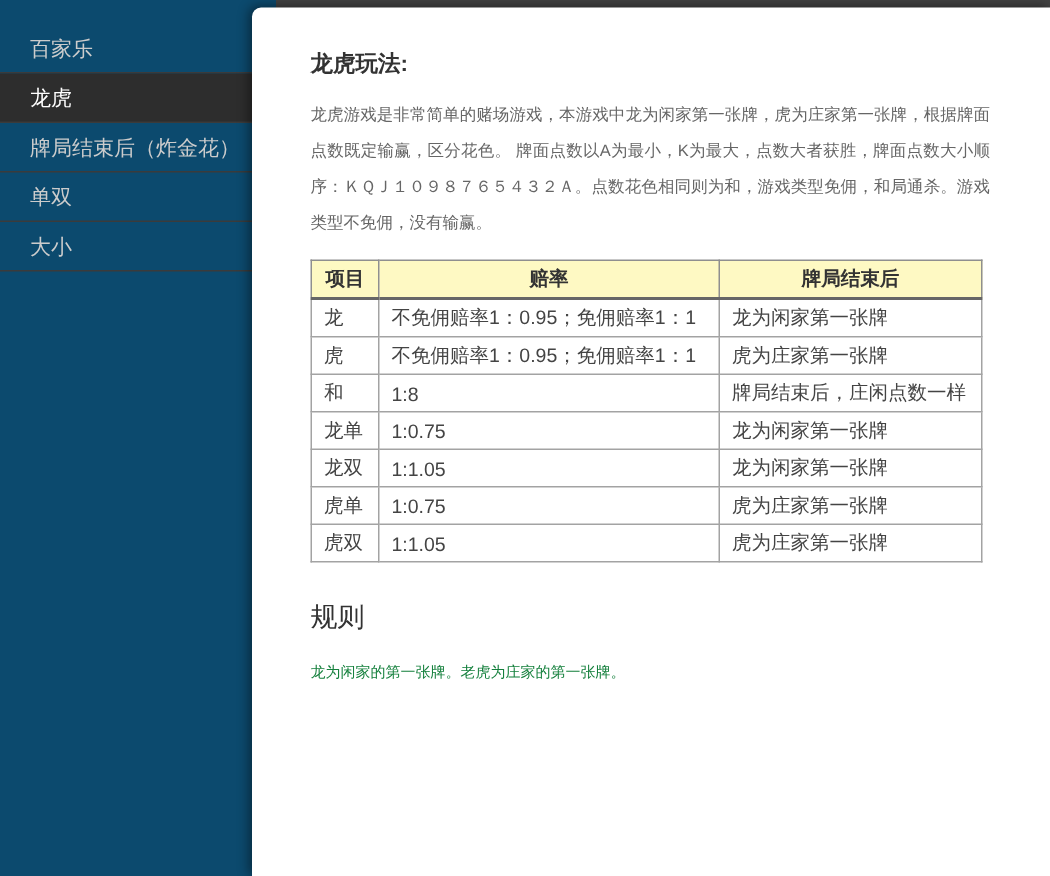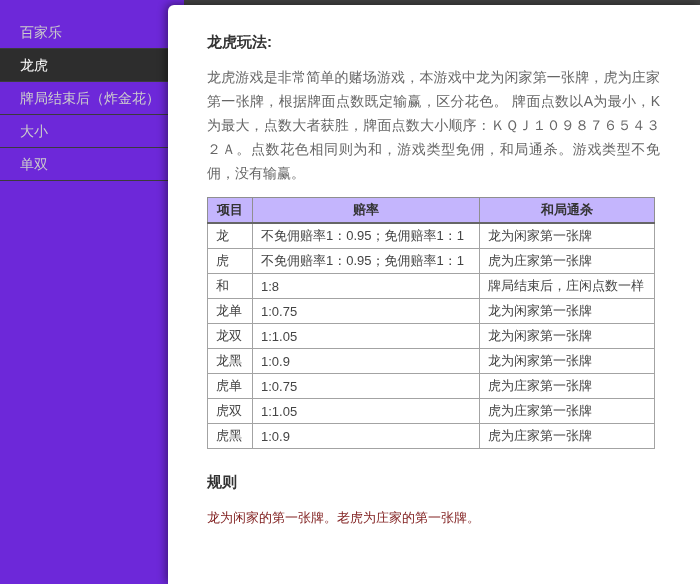--- a/index.html
+++ b/index.html
@@ -9,21 +9,21 @@
     overflow: hidden;
     position: relative;
     background: #424242;
     font-family: "Liberation Sans", "DejaVu Sans", sans-serif;
   }
 
   
   .sidebar {
     position: absolute; left: 0; top: 0;
     width: 184px; height: 584px;
-    background: #6d28d9;
+    background: #0c4a6e;
   }
   .nav { padding-top: 16px; }
   .nav-item {
     height: 33px; line-height: 32px;
     padding-left: 20px;
     font-size: 14px;
     color: #cccccc;
     border-bottom: 1px solid #3b3b3b;
     cursor: pointer;
     white-space: nowrap;
@@ -45,37 +45,37 @@
     padding: 28px 40px 0 39px;
     overflow: hidden;
   }
   .page-title {
     font-size: 15px;
     font-weight: bold;
     color: #333333;
     margin: 0 0 13px 0;
   }
   .intro {
-    font-size: 14px;
+    font-size: 11px;
     color: #666666;
     line-height: 24px;
     margin: 0 0 12px 0;
     text-align: justify;
   }
 
   
   table.odds-table {
     border-collapse: collapse;
     width: 447px;
     font-size: 13px;
     table-layout: fixed;
     border: 1px solid #7d7d7d;
   }
   .odds-table th {
-    background: #c4b5fd;
+    background: #fef9c3;
     border: 1px solid #8f8f8f;
     border-bottom: 2px solid #666666;
     font-weight: bold;
     color: #333333;
     padding: 3px 6px;
     height: 24px;
     text-align: center;
   }
   .odds-table td {
     border: 1px solid #a3a3a3;
@@ -85,60 +85,60 @@
     text-align: left;
     white-space: nowrap;
     overflow: hidden;
   }
   .col-item { width: 45px; }
   .col-odds { width: 227px; }
   .col-cond { width: 175px; }
 
   
   .rules-title {
-    font-size: 15px;
-    font-weight: bold;
+    font-size: 18px;
+    font-weight: normal;
     color: #333333;
     margin: 24px 0 14px 0;
   }
   .rule {
-    font-size: 13px;
-    color: #7f1d1d;
+    font-size: 10px;
+    color: #15803d;
     line-height: 24px;
     margin: 0 0 9px 0;
   }
 </style>
 </head>
 <body>
 
 <div class="sidebar">
   <div class="nav">
     <div class="nav-item">百家乐</div>
     <div class="nav-item selected">龙虎</div>
     <div class="nav-item">牌局结束后（炸金花）</div>
+    <div class="nav-item">单双</div>
     <div class="nav-item">大小</div>
-    <div class="nav-item">单双</div>
   </div>
 </div>
 
 <div class="card">
   <h2 class="page-title">龙虎玩法:</h2>
   <p class="intro">龙虎游戏是非常简单的赌场游戏，本游戏中龙为闲家第一张牌，虎为庄家第一张牌，根据牌面点数既定输赢，区分花色。 牌面点数以A为最小，K为最大，点数大者获胜，牌面点数大小顺序：ＫＱＪ１０９８７６５４３２Ａ。点数花色相同则为和，游戏类型免佣，和局通杀。游戏类型不免佣，没有输赢。</p>
 
   <table class="odds-table">
     <colgroup>
       <col class="col-item">
         <col class="col-odds">
         <col class="col-cond">
     </colgroup>
     <thead>
       <tr>
         <th>项目</th>
         <th>赔率</th>
-        <th>和局通杀</th>
+        <th>牌局结束后</th>
       </tr>
     </thead>
     <tbody>
       <tr>
         <td>龙</td>
         <td>不免佣赔率1：0.95；免佣赔率1：1</td>
         <td>龙为闲家第一张牌</td>
       </tr>
       <tr>
         <td>虎</td>
@@ -154,37 +154,27 @@
         <td>龙单</td>
         <td>1:0.75</td>
         <td>龙为闲家第一张牌</td>
       </tr>
       <tr>
         <td>龙双</td>
         <td>1:1.05</td>
         <td>龙为闲家第一张牌</td>
       </tr>
       <tr>
-        <td>龙黑</td>
-        <td>1:0.9</td>
-        <td>龙为闲家第一张牌</td>
-      </tr>
-      <tr>
         <td>虎单</td>
         <td>1:0.75</td>
         <td>虎为庄家第一张牌</td>
       </tr>
       <tr>
         <td>虎双</td>
         <td>1:1.05</td>
-        <td>虎为庄家第一张牌</td>
-      </tr>
-      <tr>
-        <td>虎黑</td>
-        <td>1:0.9</td>
         <td>虎为庄家第一张牌</td>
       </tr>
     </tbody>
   </table>
 
   <h2 class="rules-title">规则</h2>
   <p class="rule">龙为闲家的第一张牌。老虎为庄家的第一张牌。</p>
 
 </div>
 

